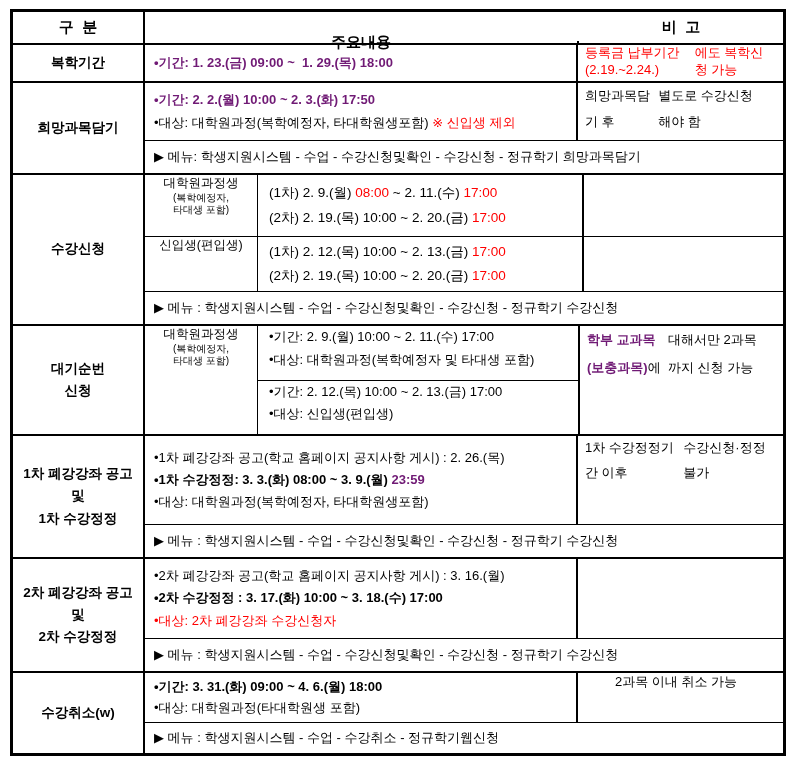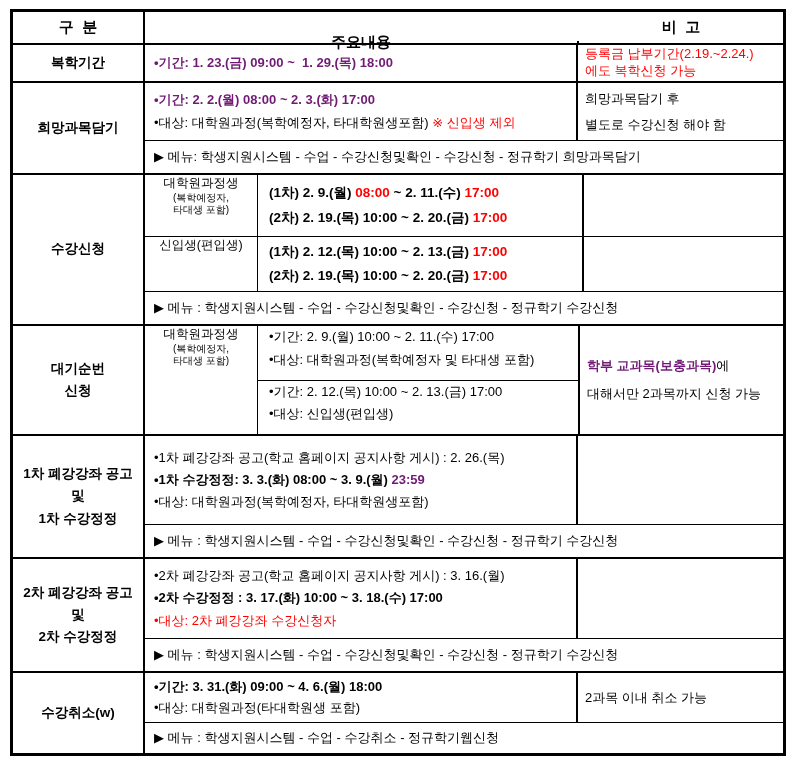--- a/index.html
+++ b/index.html
@@ -39,21 +39,21 @@
     font-weight: bold; font-size: 13.5px; text-align:center; line-height: 1.65;
     flex-shrink: 0;
   }
   .content {
     width: 433px; border-right: 2px solid #000; box-sizing: border-box;
     display:flex; flex-direction:column; justify-content:center;
     padding-left: 9px; font-size: 13px; line-height: 1.7;
   }
   .note {
     flex: 1; box-sizing: border-box;
-    display:flex; flex-direction:column; justify-content:center;
+    display:flex; flex-direction:row; justify-content:center;
     padding-left: 7px; padding-right: 16px; font-size: 13px;
   }
   .right { flex: 1; display:flex; flex-direction:column; box-sizing: border-box; }
   .menu {
     height: 32px; display:flex; align-items:center;
     padding-left: 9px; font-size: 13px; box-sizing: border-box;
     white-space: pre-wrap;
   }
   .t { white-space: pre-wrap; }
   .blue { color: #701a75; font-weight: bold; }
@@ -64,21 +64,21 @@
   
   .sublabel {
     width: 113px; border-right: 1px solid #000; box-sizing: border-box;
     display:flex; flex-direction:column; align-items:center; 
     font-size: 12.5px; text-align:center; flex-shrink:0;
   }
   .sublabel .small { font-size: 10px; line-height: 1.2; }
   .sched {
     flex: 1; border-right: 2px solid #000; box-sizing: border-box;
     display:flex; flex-direction:column; justify-content:center;
-    padding-left: 11px; font-size: 13.5px; font-weight: bold; line-height: 1.8;
+    padding-left: 11px; font-size: 13.5px; font-weight: normal; line-height: 1.8;
   }
   .schedrow { display:flex; box-sizing: border-box; }
   .emptynote { width: 199px; flex-shrink: 0; }
 
   
   .h-bokhak   { height: 38px; }
   .h-heemang  { height: 58px; }
   .h-sched1   { height: 62px; }
   .h-sched2   { height: 55px; }
   .h-daegi    { height: 110px; }
@@ -122,21 +122,21 @@
       </div>
     </div>
 
     <div class="r bb2">
       <div class="c1">
         <span class="t">희망과목담기</span>
       </div>
       <div class="right">
         <div class="r h-heemang bb1">
           <div class="content">
-            <span class="t blue">•기간: 2. 2.(월) 08:00 ~ 2. 3.(화) 17:00</span>
+            <span class="t blue">•기간: 2. 2.(월) 10:00 ~ 2. 3.(화) 17:50</span>
             <span class="t"><span class="t">•대상: 대학원과정(복학예정자, 타대학원생포함)</span><span class="t red"> ※ 신입생 제외</span></span>
           </div>
           <div class="note note-wide">
             <span class="t">희망과목담기 후</span>
             <span class="t">별도로 수강신청 해야 함</span>
           </div>
         </div>
         <div class="menu">
           <span class="t">▶ 메뉴: 학생지원시스템 - 수업 - 수강신청및확인 - 수강신청 - 정규학기 희망과목담기</span>
         </div>
@@ -210,20 +210,24 @@
         <span class="t">및</span>
         <span class="t">1차 수강정정</span>
       </div>
       <div class="right">
         <div class="r h-fix1 bb1">
           <div class="content">
             <span class="t">•1차 폐강강좌 공고(학교 홈페이지 공지사항 게시) : 2. 26.(목)</span>
             <span class="t"><span class="t bold">•1차 수강정정: 3. 3.(화) 08:00 ~ 3. 9.(월) </span><span class="t blue">23:59</span></span>
             <span class="t">•대상: 대학원과정(복학예정자, 타대학원생포함)</span>
           </div>
+          <div class="note" style="line-height:1.9;">
+            <span class="t">1차 수강정정기간 이후</span>
+            <span class="t">수강신청·정정 불가</span>
+          </div>
         </div>
         <div class="menu">
           <span class="t">▶ 메뉴 : 학생지원시스템 - 수업 - 수강신청및확인 - 수강신청 - 정규학기 수강신청</span>
         </div>
       </div>
     </div>
 
     <div class="r bb2">
       <div class="c1">
         <span class="t">2차 폐강강좌 공고</span>

